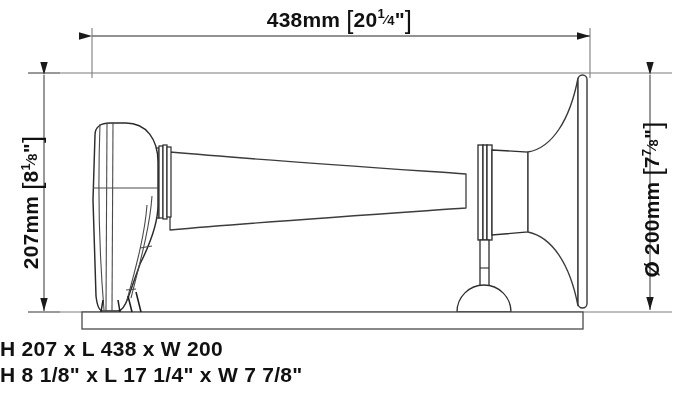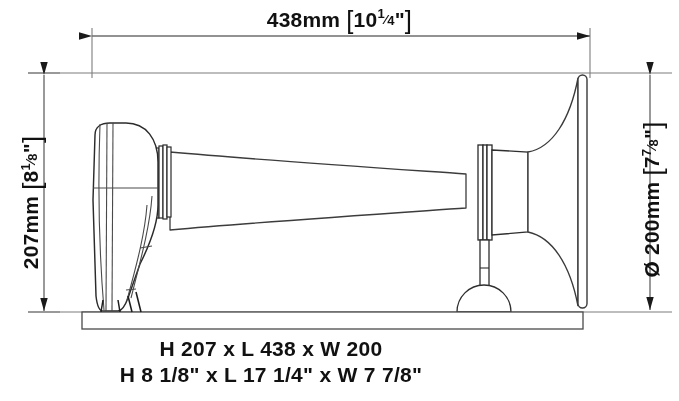--- a/index.html
+++ b/index.html
@@ -31,21 +31,21 @@
     left:538px;top:185px;width:230px;text-align:center;
     font-size:21px;
     transform:rotate(-90deg);
     transform-origin:center center;
   }
   .frac{display:inline-block;font-size:0.62em;line-height:1;vertical-align:0.05em;position:relative;top:-0.18em;}
   .frac sup{font-size:1em;vertical-align:0.45em;}
   .frac sub{font-size:1em;vertical-align:-0.1em;}
   .brk{font-weight:400;font-size:1.22em;vertical-align:-0.09em;}
   #caption{
-    position:absolute;left:0;top:336px;width:542px;text-align:center;
+    position:absolute;left:0;top:336px;width:542px;text-align:left;
   }
   #caption .cap-line{
     font-family:"Liberation Sans", sans-serif;
     font-weight:700;font-size:21px;color:#111111;line-height:26px;
     letter-spacing:0.3px;
   }
 </style>
 </head>
 <body>
 
@@ -167,21 +167,21 @@
   <g stroke="#1d1d1d" stroke-width="1.5" fill="none">
     <line x1="103" y1="300" x2="101" y2="312"></line>
     <line x1="118" y1="300" x2="120" y2="312"></line>
     <line x1="128" y1="296" x2="132" y2="312"></line>
     <line x1="136" y1="292" x2="141" y2="312"></line>
   </g>
 
 </svg>
 
 <div class="dim-label" id="label-top">
-  <span>438mm</span><span>&nbsp;</span><span class="brk">[</span><span>10</span><span class="frac"><sup>1</sup>⁄<sub>4</sub></span><span>"</span><span class="brk">]</span>
+  <span>438mm</span><span>&nbsp;</span><span class="brk">[</span><span>20</span><span class="frac"><sup>1</sup>⁄<sub>4</sub></span><span>"</span><span class="brk">]</span>
 </div>
 
 <div class="dim-label" id="label-left">
   <span>207mm</span><span>&nbsp;</span><span class="brk">[</span><span>8</span><span class="frac"><sup>1</sup>⁄<sub>8</sub></span><span>"</span><span class="brk">]</span>
 </div>
 
 <div class="dim-label" id="label-right">
   <span>Ø</span><span>&nbsp;</span><span>200mm</span><span>&nbsp;</span><span class="brk">[</span><span>7</span><span class="frac"><sup>7</sup>⁄<sub>8</sub></span><span>"</span><span class="brk">]</span>
 </div>
 

